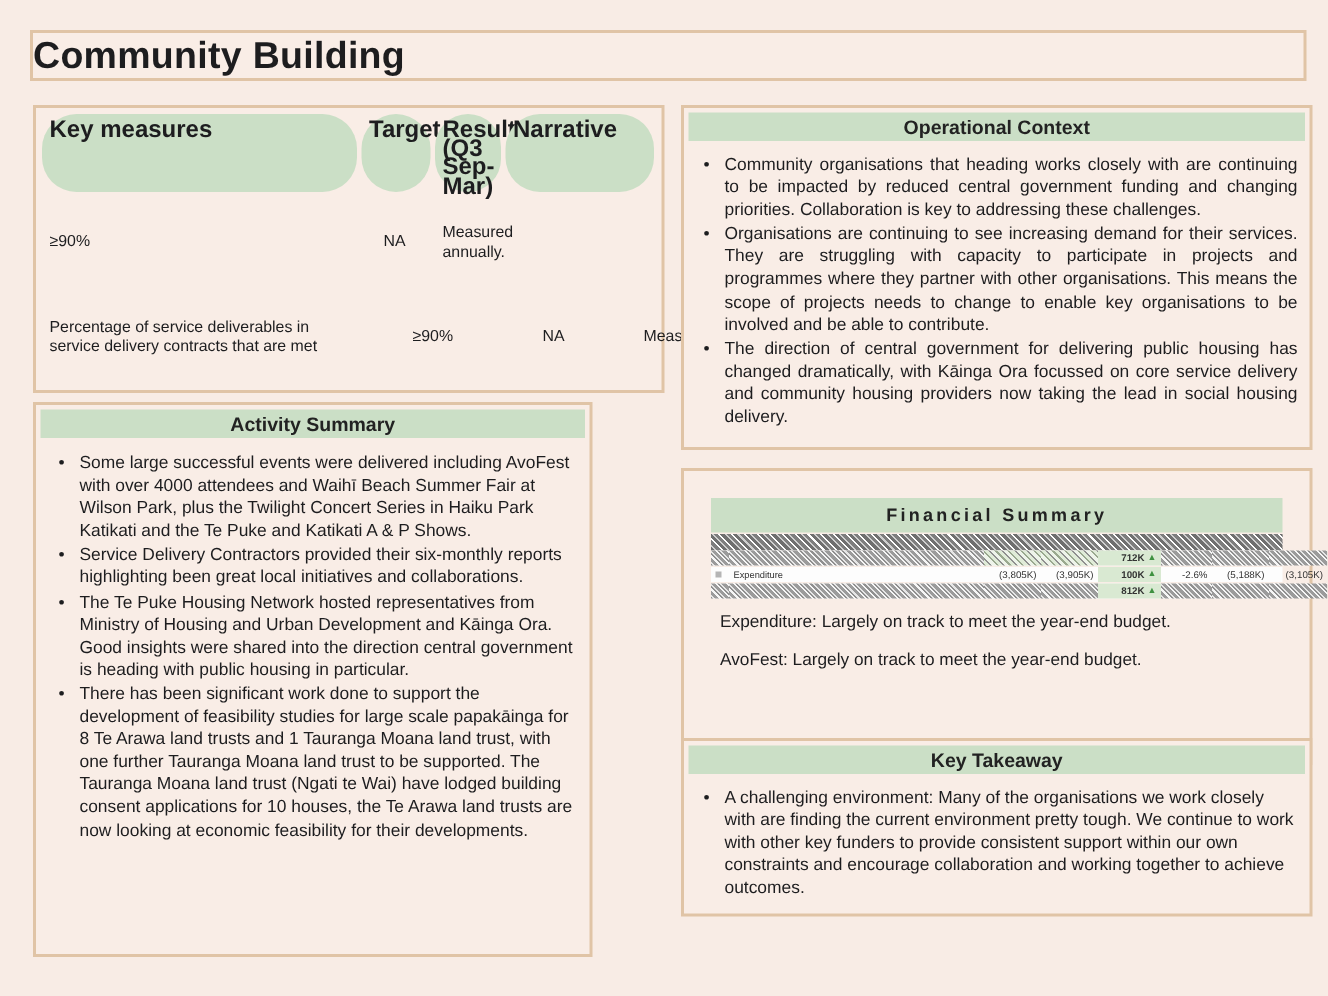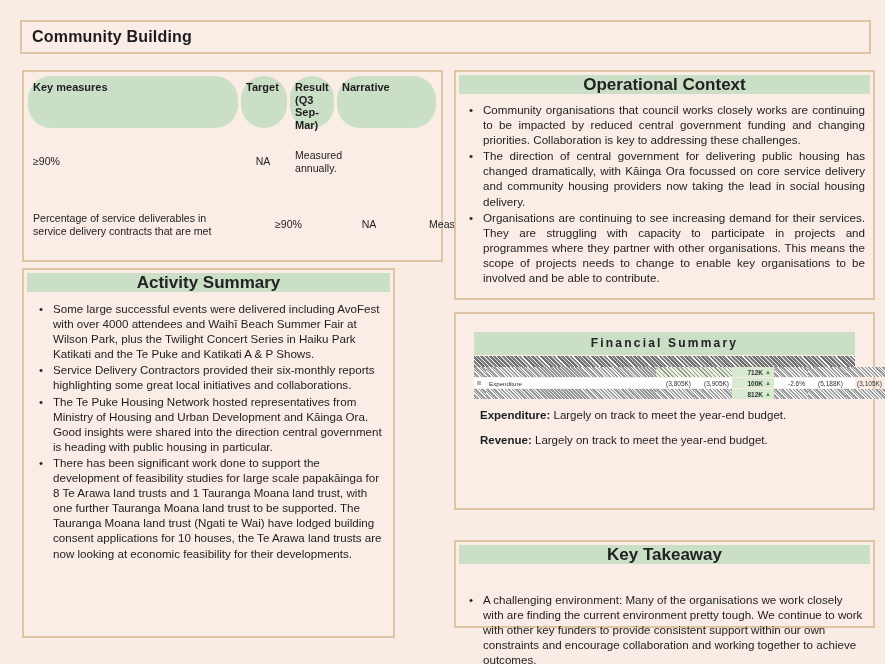--- a/index.html
+++ b/index.html
@@ -6,30 +6,30 @@
   .page {
     position:relative; width:885px; height:664px;
     background:#f8ece5; overflow:hidden;
     font-family:"Liberation Sans", sans-serif;
     color:#1d1d1f;
     -webkit-font-smoothing:antialiased;
   }
   .box { position:absolute; border:2px solid #e0c4a6; background:#f9ede6; box-sizing:border-box; }
   .green-bar {
     background:#cbdfc6; text-align:center; font-weight:bold;
-    font-size:17px; line-height:19px; height:19px; color:#222;
+    font-size:13px; line-height:19px; height:19px; color:#222;
   }
   
   .title-box { left:20px; top:20px; width:851px; height:34px; display:flex; align-items:center; }
-  .title-text { font-size:16px; font-weight:800; padding-left:10px; letter-spacing:.2px; }
+  .title-text { font-size:25px; font-weight:800; letter-spacing:.2px; }
 
   
   .km-box { left:22px; top:70px; width:421px; height:192px; padding:4px; }
   .km-grid { display:grid; grid-template-columns:210px 46px 44px 99px; column-gap:3px; }
-  .km-head { background:#cbdfc6; font-weight:bold; font-size:11px; line-height:12.5px;
+  .km-head { background:#cbdfc6; font-weight:bold; font-size:16px; line-height:12.5px;
              padding:5px 4px 4px 5px; height:52px; box-sizing:border-box;border-radius:23px; }
   .km-row { align-items:center; margin-top:2px; }
   .km-cell { font-size:10.6px; line-height:13.2px; padding:4px 2px 4px 5px; }
   .km-center { text-align:center; padding-left:0; }
   .km-row1 { height:64px; }
   .km-row2 { height:58px;gap:32px; }
 
   
   ul.blist { list-style:none; margin:0; padding:0; }
   ul.blist li { position:relative; padding-left:20px; font-size:11.6px; line-height:15.1px; margin-bottom:1px; }
@@ -59,26 +59,26 @@
   .arrow { color:#3e9140; font-size:6px; line-height:1; }
   .noise-dark { background:
       repeating-linear-gradient(45deg,#6f6f6f 0 2px,#cfcfcf 2px 3px,#7e7e7e 3px 5px,#ffffff 5px 6px),
       repeating-linear-gradient(135deg,#8a8a8a 0 1px, transparent 1px 3px);
       height:100%; width:100%; }
   .noise-row { background:
       repeating-linear-gradient(45deg,#8f8f8f 0 1px,#e6e6e6 1px 2px,#9b9b9b 2px 4px,#f6f6f6 4px 5px); height:100%; }
   .noise-green { background:
       repeating-linear-gradient(45deg,#9aa98f 0 1px,#e0ecd8 1px 3px,#8f8f8f 3px 4px,#eef4ea 4px 6px); height:100%; }
   .fin-text { font-size:11.5px; line-height:14px; padding:8px 6px 0 6px; }
-  .fin-text .lead { font-weight:bold; }
+  .fin-text .lead { font-weight:normal; }
   .fin-text p { margin:0 0 11px 0; }
 
   
-  .kt-box { left:454px; top:540px; width:421px; height:88px; padding:3px; }
-  .kt-body { padding:8px 5px 0 4px;margin-top:20px; }
+  .kt-box { left:454px; top:492px; width:421px; height:119px; padding:3px; }
+  .kt-body { padding:8px 5px 0 4px; }
 </style>
 </head>
 <body>
 
 <div class="page">
 
   <div class="box title-box">
     <div class="title-text">Community Building</div>
   </div>
 
@@ -100,34 +100,34 @@
       <div class="km-cell km-center">NA</div>
       <div class="km-cell">Measured annually.</div>
     </div>
   </div>
 
   <div class="box act-box">
     <div class="green-bar">Activity Summary</div>
     <div class="act-body">
       <ul class="blist">
         <li>Some large successful events were delivered including AvoFest with over 4000 attendees and Waihī Beach Summer Fair at Wilson Park, plus the Twilight Concert Series in Haiku Park Katikati and the Te Puke and Katikati A &amp; P Shows.</li>
-        <li>Service Delivery Contractors provided their six-monthly reports highlighting some great local initiatives and collaborations.</li>
+        <li>Service Delivery Contractors provided their six-monthly reports highlighting been great local initiatives and collaborations.</li>
         <li>The Te Puke Housing Network hosted representatives from Ministry of Housing and Urban Development and Kāinga Ora. Good insights were shared into the direction central government is heading with public housing in particular.</li>
         <li>There has been significant work done to support the development of feasibility studies for large scale papakāinga for 8 Te Arawa land trusts and 1 Tauranga Moana land trust, with one further Tauranga Moana land trust to be supported.  The Tauranga Moana land trust (Ngati te Wai) have lodged building consent applications for 10 houses, the Te Arawa land trusts are now looking at economic feasibility for their developments.</li>
       </ul>
     </div>
   </div>
 
   <div class="box oc-box">
     <div class="green-bar">Operational Context</div>
     <div class="oc-body">
       <ul class="blist">
-        <li>Community organisations that council works closely works are continuing to be impacted by reduced central government funding and changing priorities.  Collaboration is key to addressing these challenges.</li>
+        <li>Community organisations that heading works closely with are continuing to be impacted by reduced central government funding and changing priorities.  Collaboration is key to addressing these challenges.</li>
+        <li>Organisations are continuing to see increasing demand for their services.  They are struggling with capacity to participate in projects and programmes where they partner with other organisations. This means the scope of projects needs to change to enable key organisations to be involved and be able to contribute.</li>
         <li>The direction of central government for delivering public housing has changed dramatically, with Kāinga Ora focussed on core service delivery and community housing providers now taking the lead in social housing delivery.</li>
-        <li>Organisations are continuing to see increasing demand for their services.  They are struggling with capacity to participate in projects and programmes where they partner with other organisations. This means the scope of projects needs to change to enable key organisations to be involved and be able to contribute.</li>
       </ul>
     </div>
   </div>
 
   <div class="box fin-box">
     <div class="green-bar fin-title">Financial Summary</div>
 
     <div class="fin-table">
       <div class="fin-hd">
         <div class="noise-dark"></div>
@@ -173,21 +173,21 @@
           <span class="arrow">▲</span>
         </div>
         <div class="noise-row"></div>
         <div class="noise-row"></div>
         <div class="noise-row"></div>
       </div>
     </div>
 
     <div class="fin-text">
       <p><span class="lead">Expenditure:</span> <span>Largely on track to meet the year-end budget.</span></p>
-      <p><span class="lead">Revenue:</span> <span>Largely on track to meet the year-end budget.</span></p>
+      <p><span class="lead">AvoFest:</span> <span>Largely on track to meet the year-end budget.</span></p>
     </div>
   </div>
 
   <div class="box kt-box">
     <div class="green-bar">Key Takeaway</div>
     <div class="kt-body">
       <ul class="blist">
         <li>A challenging environment: Many of the organisations we work closely with are finding the current environment pretty tough. We continue to work with other key funders to provide consistent support within our own constraints and encourage collaboration and working together to achieve outcomes.</li>
       </ul>
     </div>

